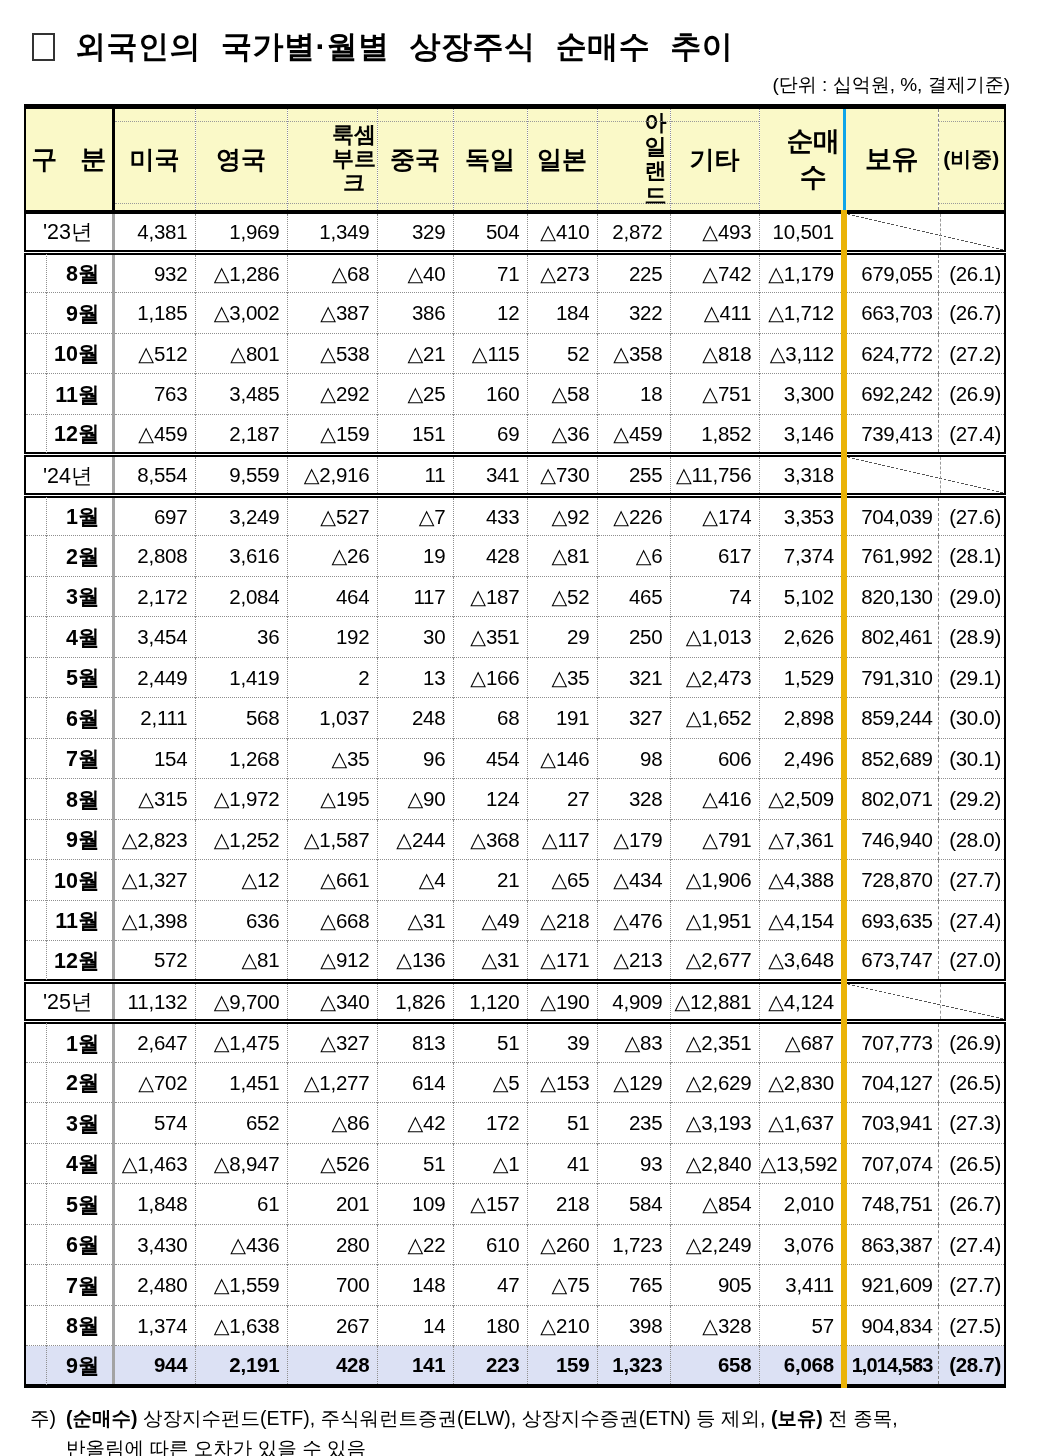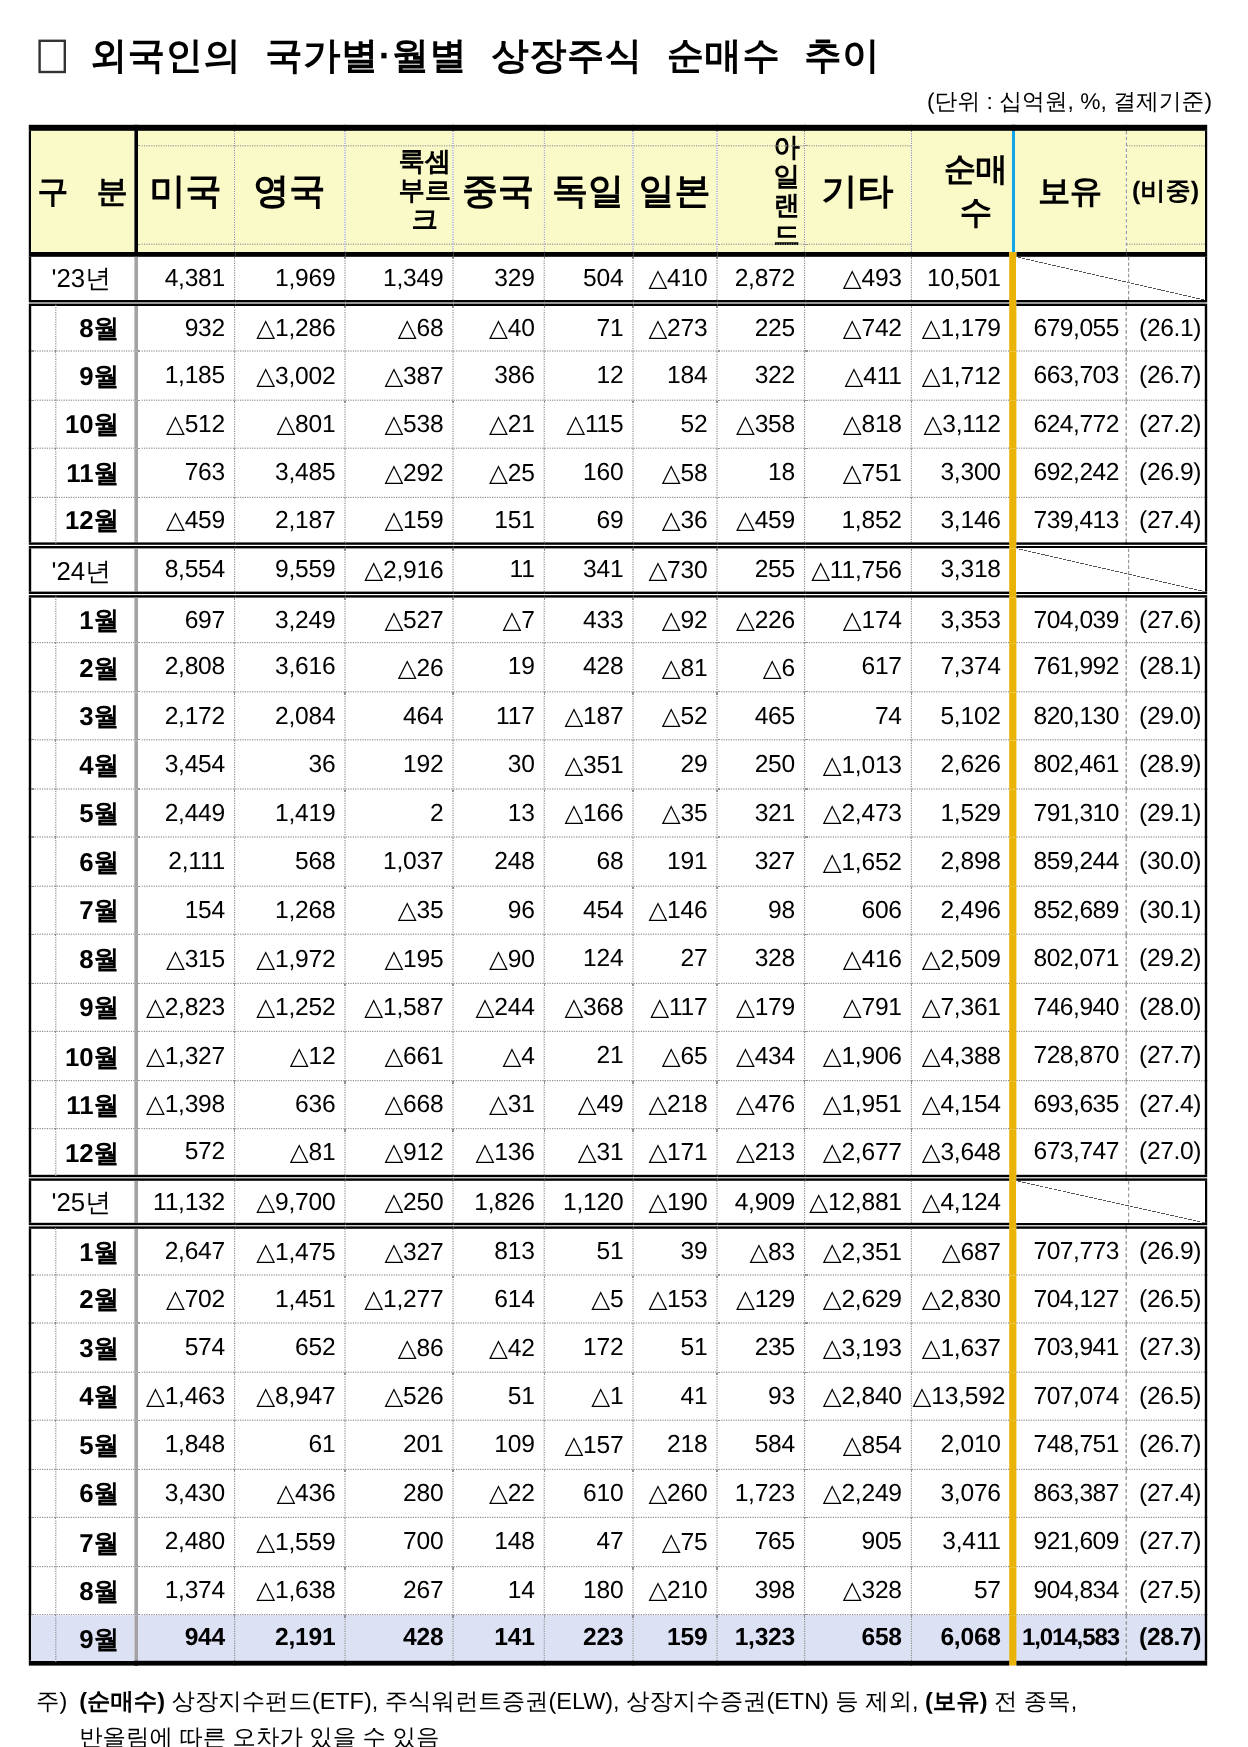--- a/index.html
+++ b/index.html
@@ -25,21 +25,21 @@
     width:980px; margin-left:24px;
     border:2px solid #000; border-top-width:5px; border-bottom-width:4px;
   }
   thead tr { height:72px; }
   tbody tr { height:40.5px; }
 
   th {
     background:var(--header-bg,#faf9c8);
     border-bottom:4px solid #000;
     border-left:1px dotted #8f8f8f;
-    font-size:30px; font-weight:bold; padding:2px 0; vertical-align:middle;
+    font-size:25px; font-weight:bold; padding:2px 0; vertical-align:middle;
     position:relative;
   }
   th.gubun { border-left:none; border-right:3px solid #000; word-spacing:16px; font-size:26px; }
   th.two-line { font-size:22px; line-height:1.1;padding-left:44px; }
   th.big { font-size:27px; letter-spacing:-0.5px; }
   th.thick-right { border-right:3px solid #0ea5e9;padding-left:24px; }
   th.pct-h { font-size:21px; border-left:1px dashed #888; }
   th.country::before {
     content:""; position:absolute; top:12px; left:0; right:0;
     border-top:1px dotted #9a9a9a;
@@ -400,21 +400,21 @@
           <td class="num">△213</td>
           <td class="num">△2,677</td>
           <td class="num thick-right">△3,648</td>
           <td class="num boyu">673,747</td>
           <td class="num pct">(27.0)</td>
         </tr>
         <tr class="year">
           <td class="label-cell">'25년</td>
           <td class="num">11,132</td>
           <td class="num">△9,700</td>
-          <td class="num">△250</td>
+          <td class="num">△340</td>
           <td class="num">1,826</td>
           <td class="num">1,120</td>
           <td class="num">△190</td>
           <td class="num">4,909</td>
           <td class="num">△12,881</td>
           <td class="num thick-right">△4,124</td>
           <td colspan="2" class="diagonal">
             <div class="diag-line"></div>
             <div class="diag-sep"></div>
           </td>

